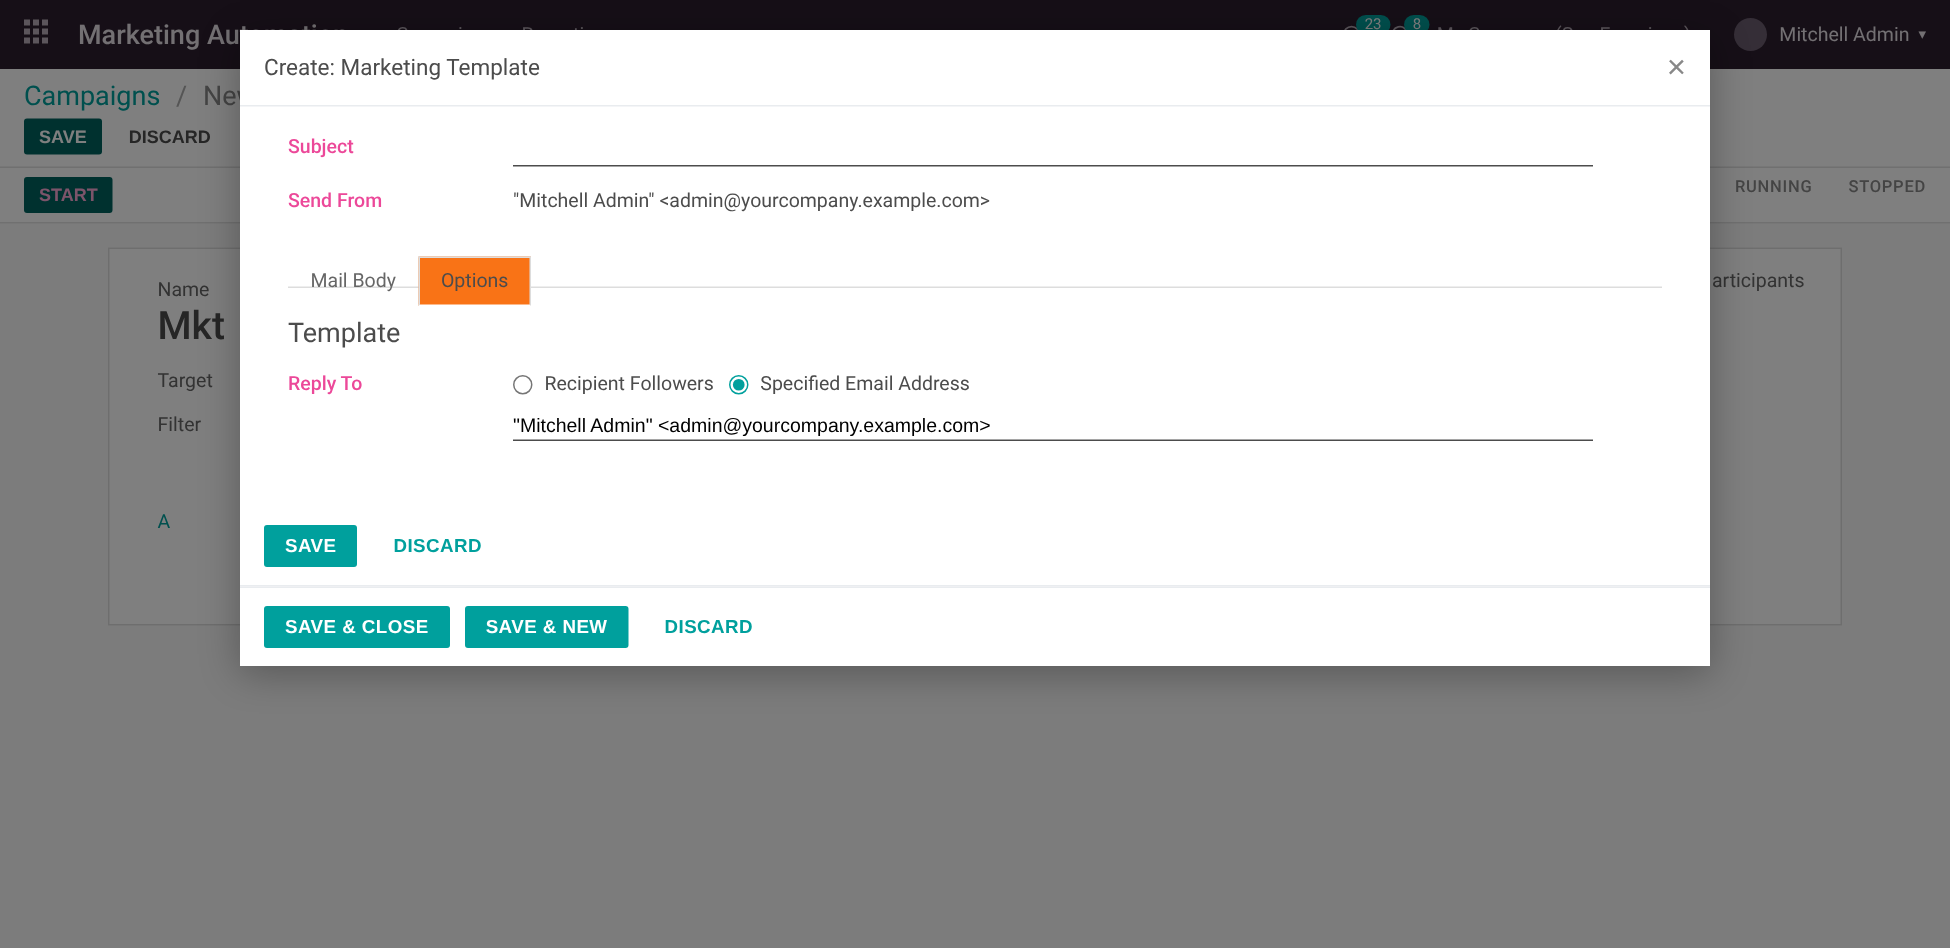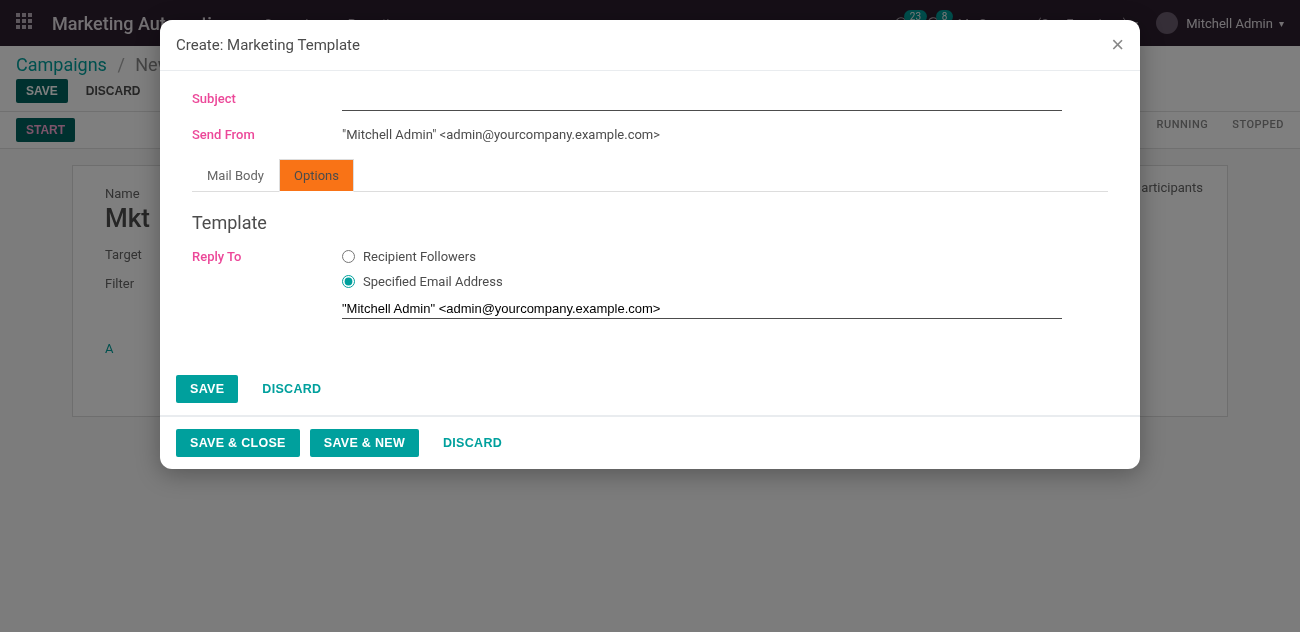--- a/index.html
+++ b/index.html
@@ -37,38 +37,38 @@
 .bg-content { padding: 16px 72px; }
 .bg-card { background: #fff; border: 1px solid #ddd; padding: 20px 32px 60px; position: relative; }
 .bg-card .participants { position: absolute; right: 24px; top: 14px; font-size: 13px; color: #666; }
 .bg-card .form-row { margin-bottom: 14px; }
 .bg-card .label { font-size: 13px; color: #666; display: block; margin-bottom: 2px; }
 .bg-card .name-val { font-size: 26px; font-weight: 500; color: #4c4c4c; }
 .bg-card .add-link { color: #00a09d; font-size: 13px; margin-top: 50px; display: block; }
 
 
 .modal-backdrop { position: absolute; inset: 0; background: rgba(0,0,0,0.5); display: flex; justify-content: center; align-items: flex-start; padding-top: 20px; }
-.modal { background: #fff; width: 980px; border-radius: 12px; box-shadow: 0 5px 25px rgba(0,0,0,0.3); display: flex; flex-direction: column; max-height: 580px; }
+.modal { background: #fff; width: 980px; border-radius: 0; box-shadow: 0 5px 25px rgba(0,0,0,0.3); display: flex; flex-direction: column; max-height: 580px; }
 .modal-header { padding: 14px 16px; border-bottom: 1px solid #e9ecef; display: flex; justify-content: space-between; align-items: center; }
 .modal-header h4 { font-size: 15px; font-weight: 400; color: #4c4c4c; }
 .modal-close { font-size: 22px; color: #888; cursor: pointer; line-height: 1; background: none; border: none; }
 .modal-body { padding: 20px 32px 28px; overflow-y: auto; }
 .form-group { display: flex; margin-bottom: 16px; align-items: flex-start; }
 .form-group .fg-label { width: 150px; font-size: 13px; color: #ec4899; font-weight: 500; flex-shrink: 0; }
 .form-group .fg-value { flex: 1; font-size: 13px; color: #4c4c4c; }
 .form-group input[type=text] { width: 100%; max-width: 720px; border: none; border-bottom: 1px solid #4c4c4c; font-size: 13px; padding: 2px 0; outline: none; }
 
 
 .tabs { border-bottom: 1px solid #ddd; display: flex; margin-bottom: 20px; }
-.tab { padding: 8px 14px; font-size: 13px; color: #666; cursor: pointer; border: 1px solid transparent; border-bottom: none; position: relative; top: 1px; }
+.tab { padding: 8px 14px; font-size: 13px; color: #666; cursor: pointer; border: 1px solid transparent; border-bottom: none; position: relative; top: 13px; }
 .tab.active { border-color: #ddd; background: #f97316; color: #4c4c4c; border-bottom: 1px solid #fff; }
 
 .section-title { font-size: 18px; font-weight: 400; color: #4c4c4c; margin-bottom: 16px; }
 .attach-link { color: #00a09d; font-size: 13px; font-weight: 600; cursor: pointer; text-transform: uppercase; letter-spacing: 0.3px; display: flex; align-items: center; gap: 4px; }
-.radio-group { display: flex; flex-direction: column; gap: 10px; }
+.radio-group { display: flex; flex-direction: row; gap: 10px; }
 .radio-option { display: flex; align-items: center; gap: 8px; font-size: 13px; }
 .radio-option input[type=radio] { accent-color: #00a09d; cursor: pointer; }
 .reply-input { width: 260px; border: none; border-bottom: 1px solid #4c4c4c; font-size: 13px; padding: 2px 0; margin-top: 10px; outline: none; }
 
 .modal-actions { padding: 12px 16px; display: flex; gap: 10px; align-items: center; }
 .modal-actions.top-actions { border-bottom: 1px solid #e9ecef; }
 .modal-actions.bottom-actions { border-top: 1px solid #e9ecef; }
 .mbtn { border: none; padding: 7px 14px; font-size: 12.5px; font-weight: 600; cursor: pointer; border-radius: 2px; text-transform: uppercase; letter-spacing: 0.3px; }
 .mbtn.primary { background: #00a09d; color: #fff; }
 .mbtn.link { background: transparent; color: #00a09d; }

